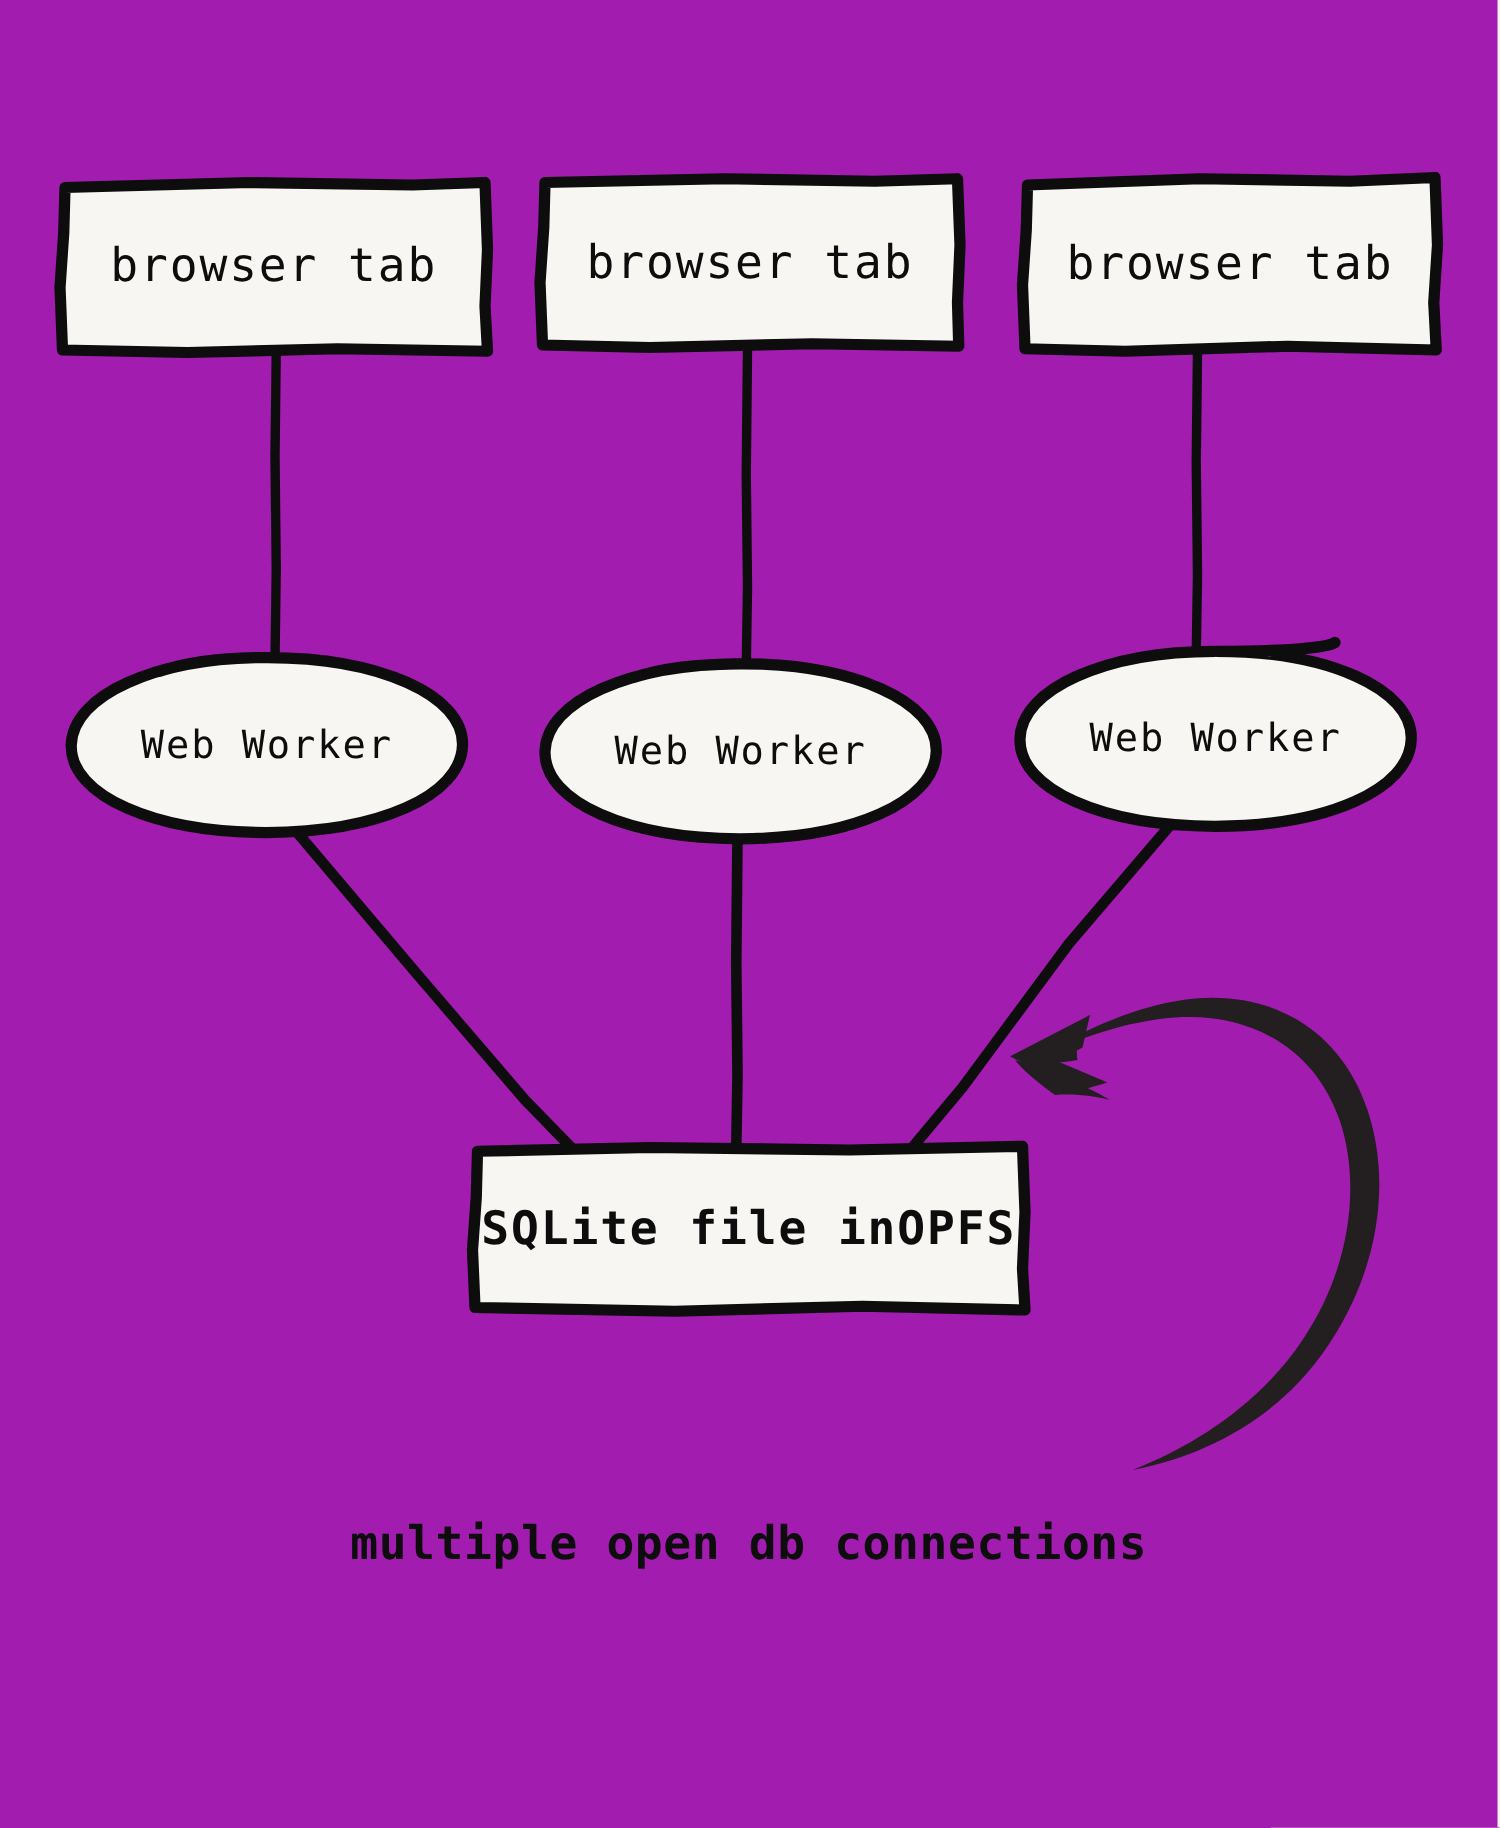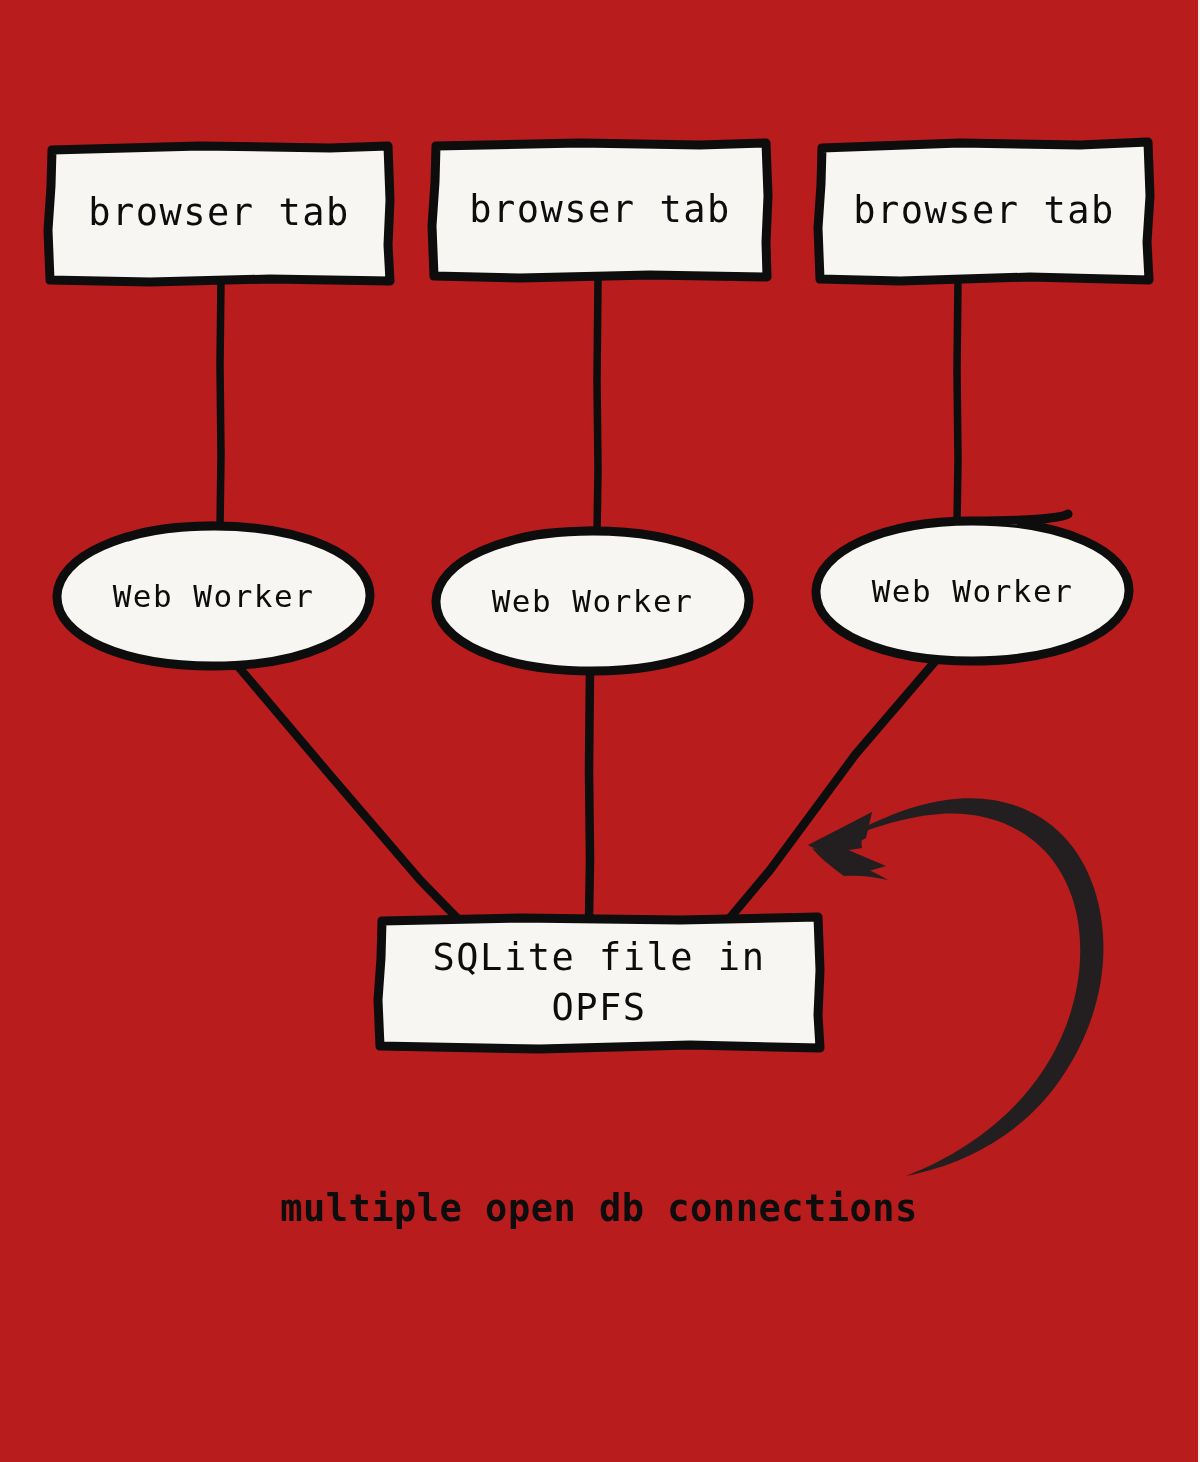--- a/index.html
+++ b/index.html
@@ -11,21 +11,21 @@
     width: 1200px;
     height: 1462px;
     background: #f5f4f0;
     font-family: "DejaVu Sans Mono", monospace;
     overflow: hidden;
   }
   #diagram-root {
     position: relative;
     width: 1198px;
     height: 1462px;
-    background: #b91c1c;
+    background: #a21caf;
   }
   #diagram-svg {
     position: absolute;
     inset: 0;
     width: 1200px;
     height: 1462px;
     display: block;
   }
   .node-label {
     position: absolute;
@@ -45,27 +45,28 @@
   }
   .worker-label {
     font-size: 31px;
     letter-spacing: 1.5px;
     line-height: 1.1;
   }
   .store-label {
     font-size: 37px;
     letter-spacing: 1.5px;
     line-height: 1.35;
-    flex-direction: column;
+    flex-direction: row;
+    font-weight: bold;
   }
   .caption {
     position: absolute;
     left: 0;
     right: 0;
-    top: 1185px;
+    top: 1211px;
     text-align: center;
     color: #0d0d0d;
     font-family: "DejaVu Sans Mono", monospace;
     font-size: 37px;
     font-weight: 700;
     letter-spacing: 0.5px;
     line-height: 1.28;
   }
   .caption-line {
     display: block;

